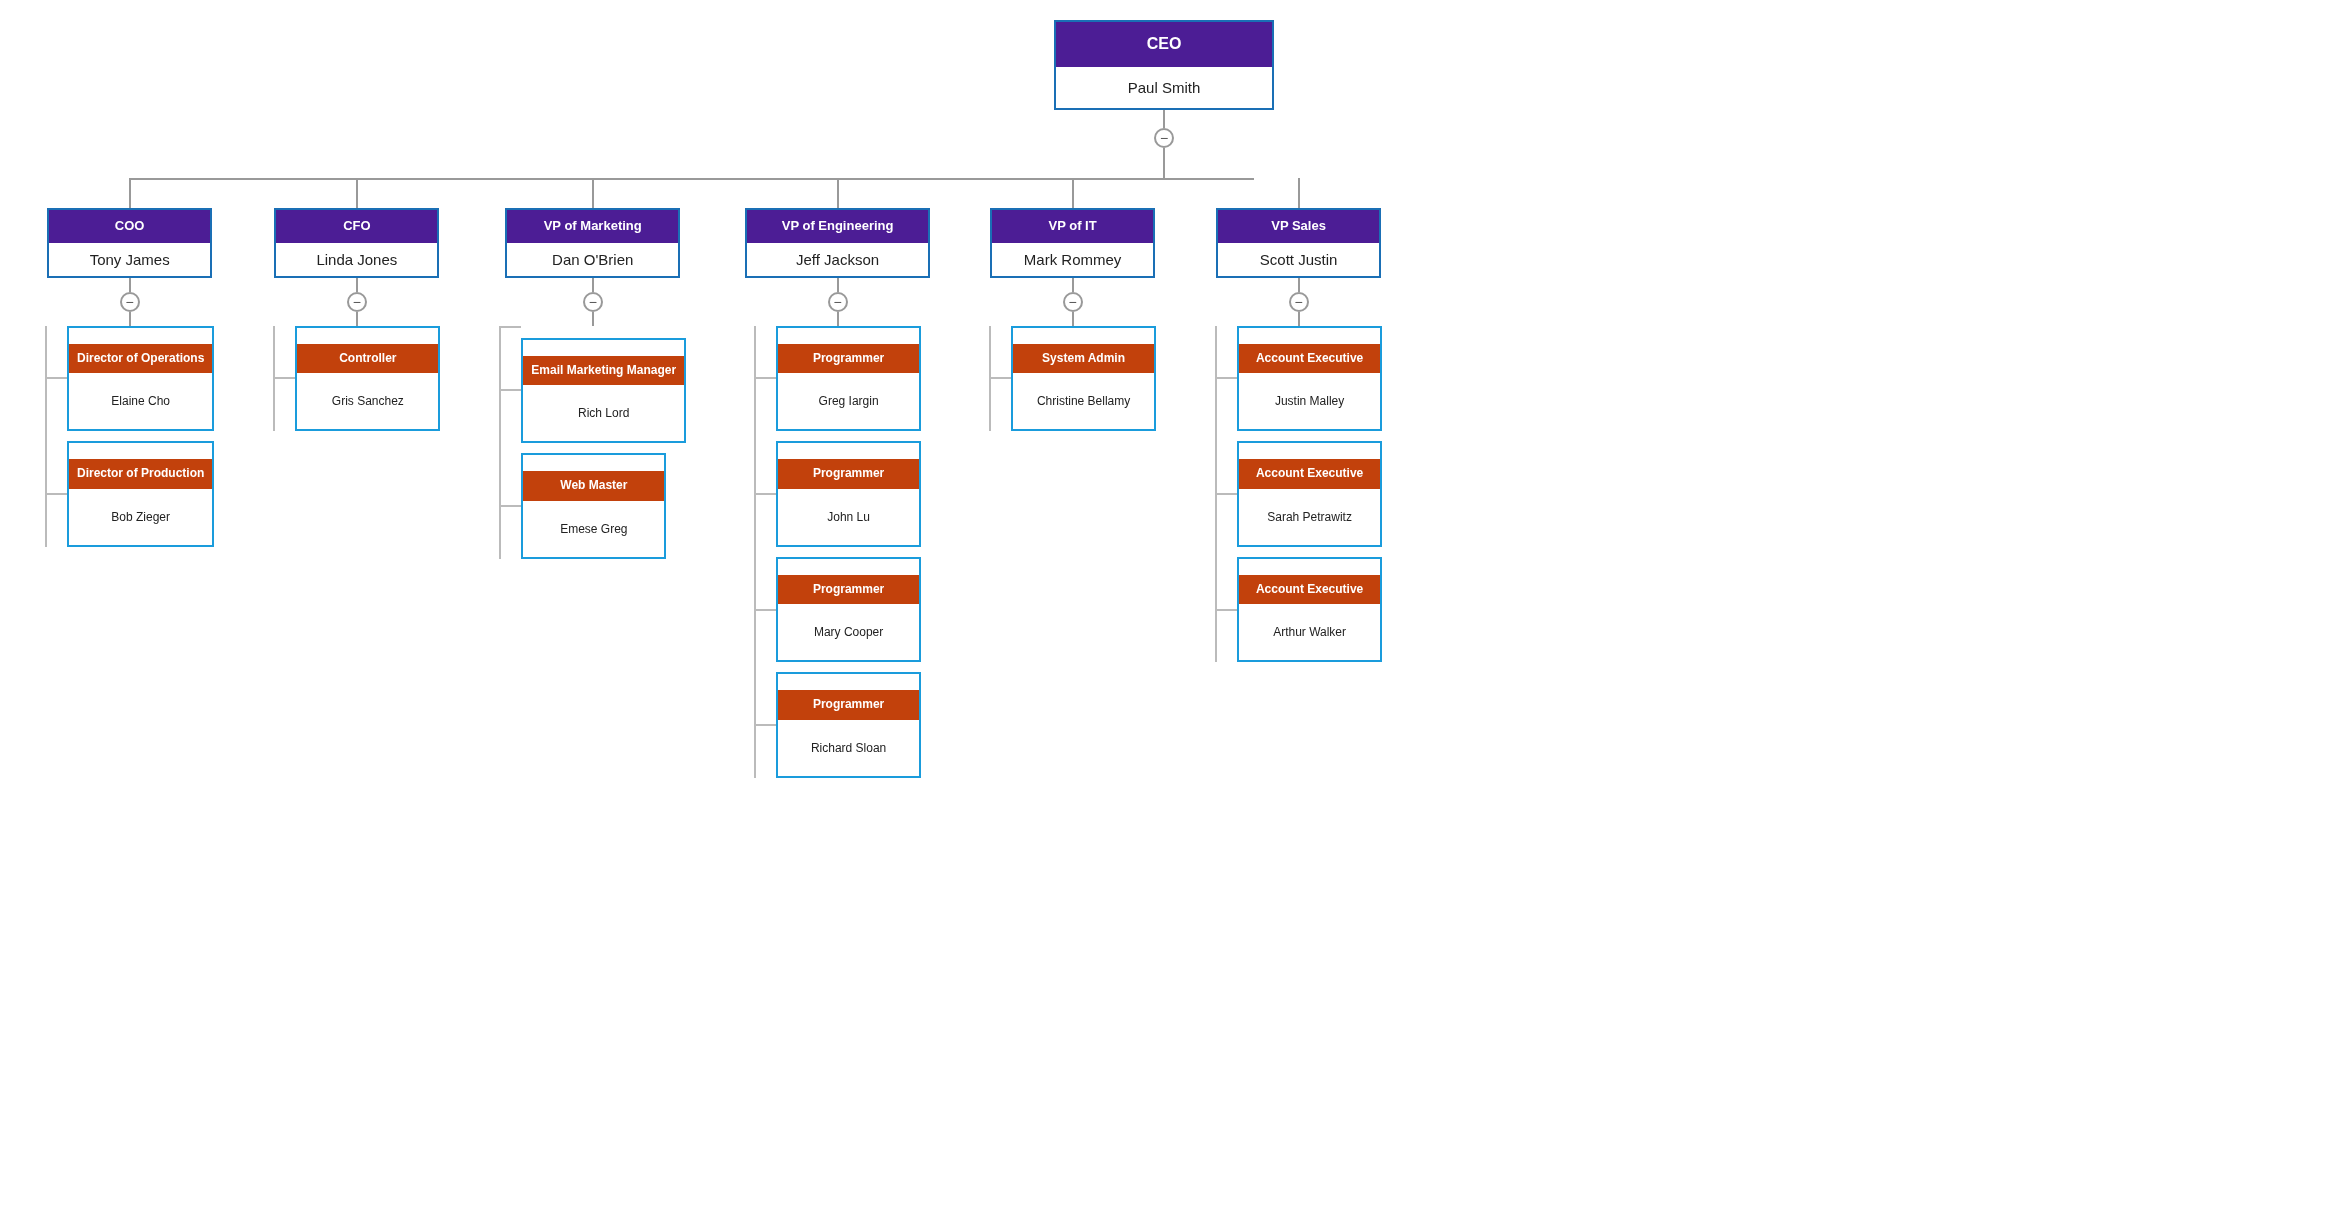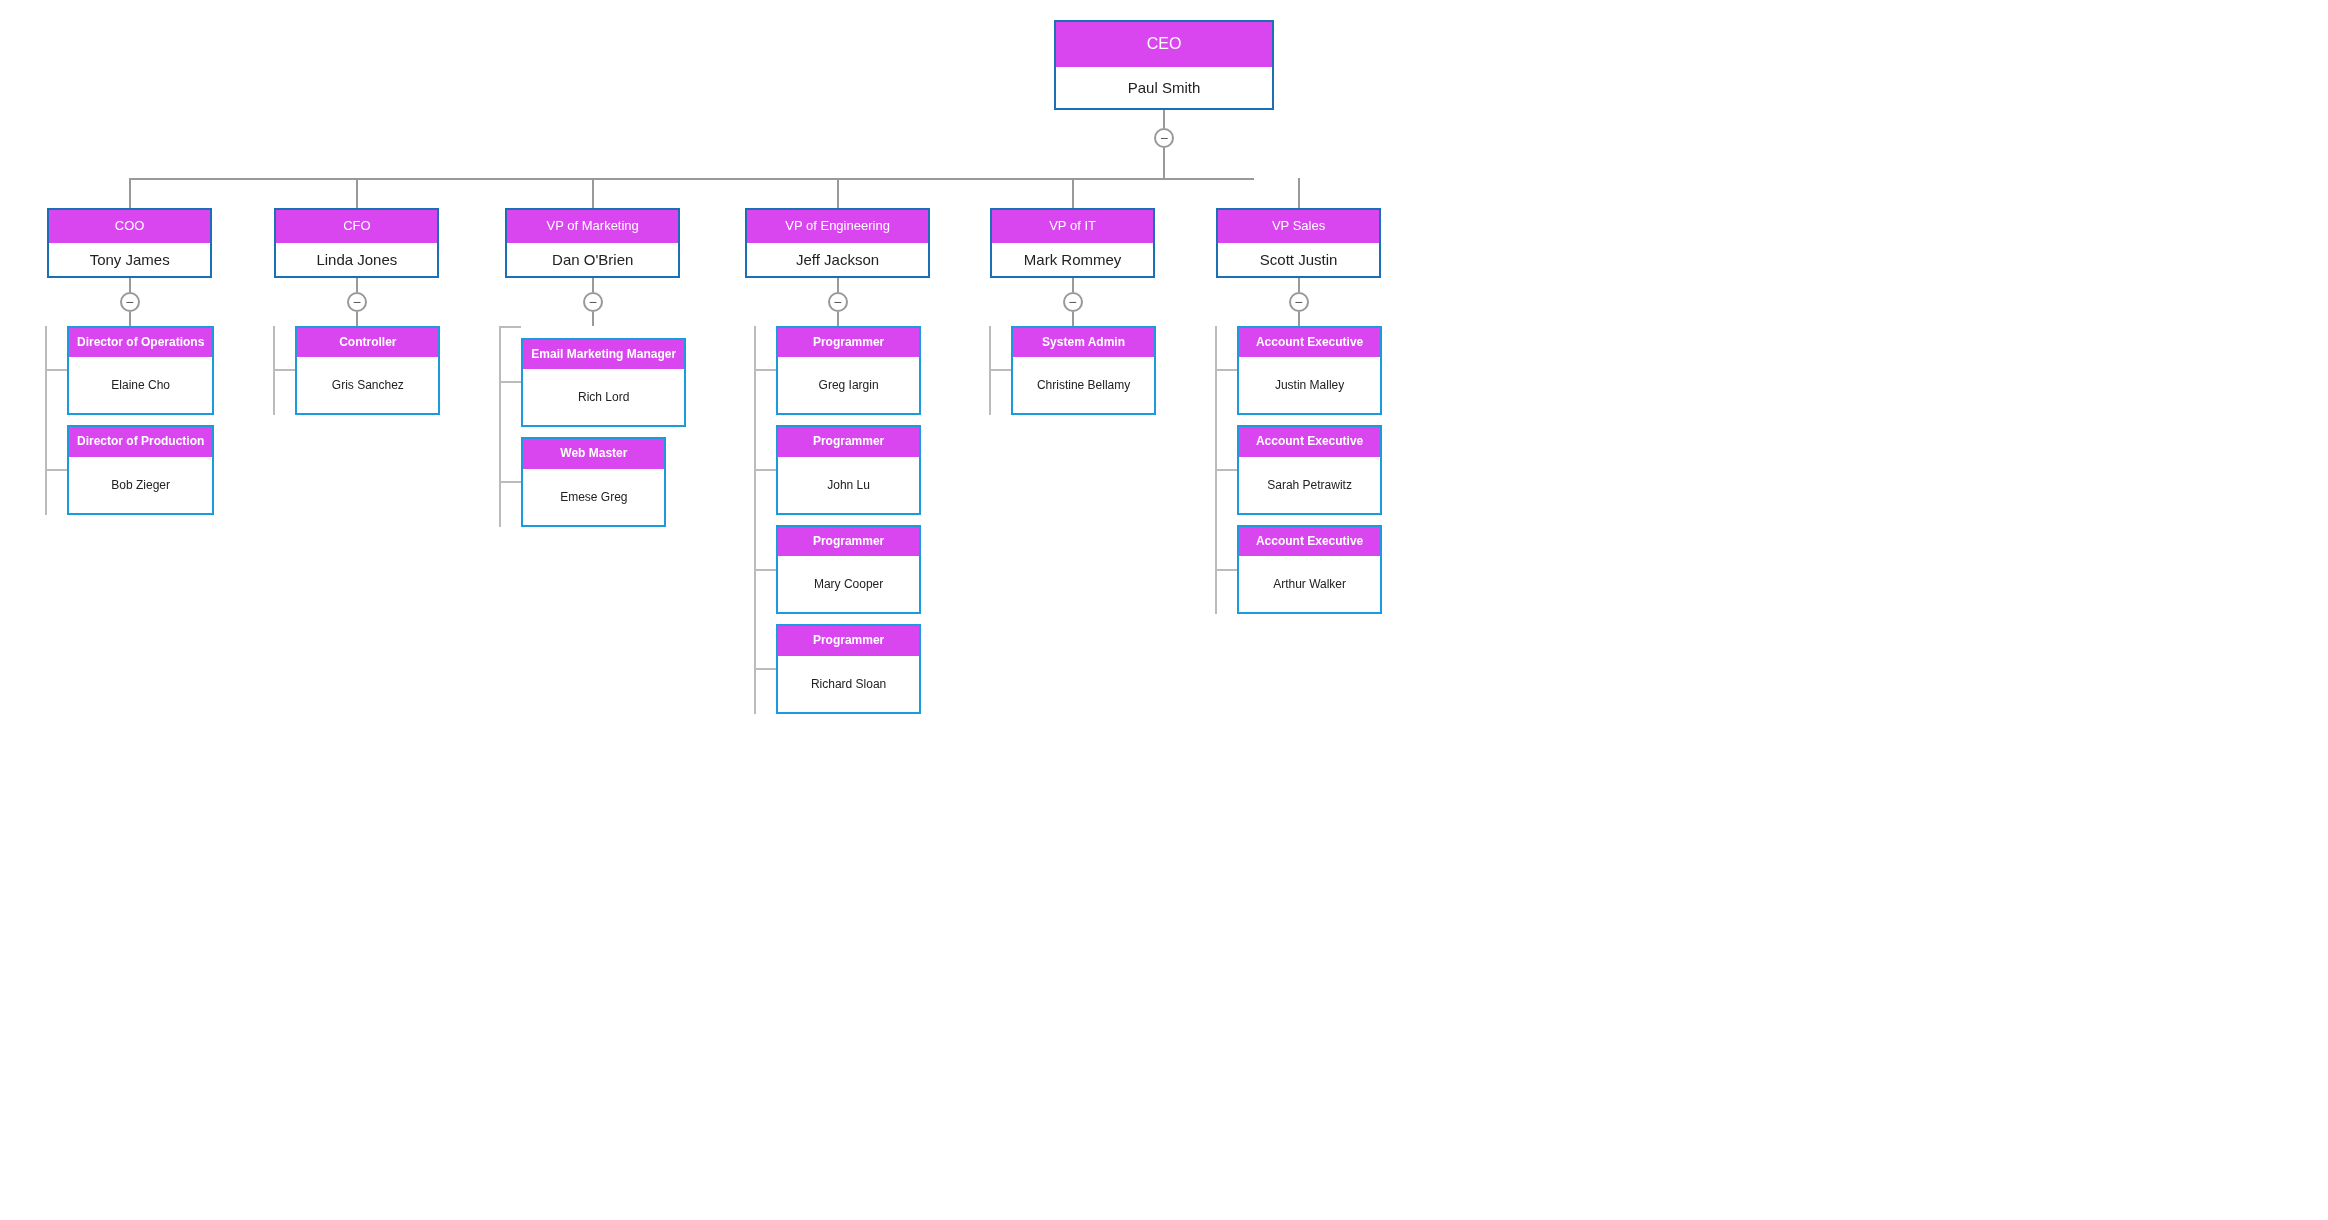--- a/index.html
+++ b/index.html
@@ -12,23 +12,23 @@
 
     
     .node-card {
       border: 2px solid #1a6fb5;
       min-width: 140px;
       display: inline-flex;
       flex-direction: column;
       text-align: center;
     }
     .node-card .title {
-      background: #d946ef;
+      background: #4c1d95;
       color: #fff;
-      font-weight: normal;
+      font-weight: bold;
       font-size: 13px;
       padding: 8px 10px;
       line-height: 1.3;
     }
     .node-card .name {
       background: #fff;
       color: #222;
       font-size: 15px;
       padding: 8px 10px;
     }
@@ -123,26 +123,27 @@
 
     .node-card-sm {
       border: 2px solid #1a9cdc;
       min-width: 145px;
       max-width: 165px;
       display: inline-flex;
       flex-direction: column;
       text-align: center;
     }
     .node-card-sm .title {
-      background: #d946ef;
+      background: #c2410c;
       color: #fff;
       font-weight: bold;
       font-size: 12px;
       padding: 7px 8px;
       line-height: 1.3;
+      margin-top: 16px;
     }
     .node-card-sm .name {
       background: #fff;
       color: #222;
       font-size: 12px;
       padding: 21px 8px;
     }
 
     .spacer-v { height: 10px; }
 

